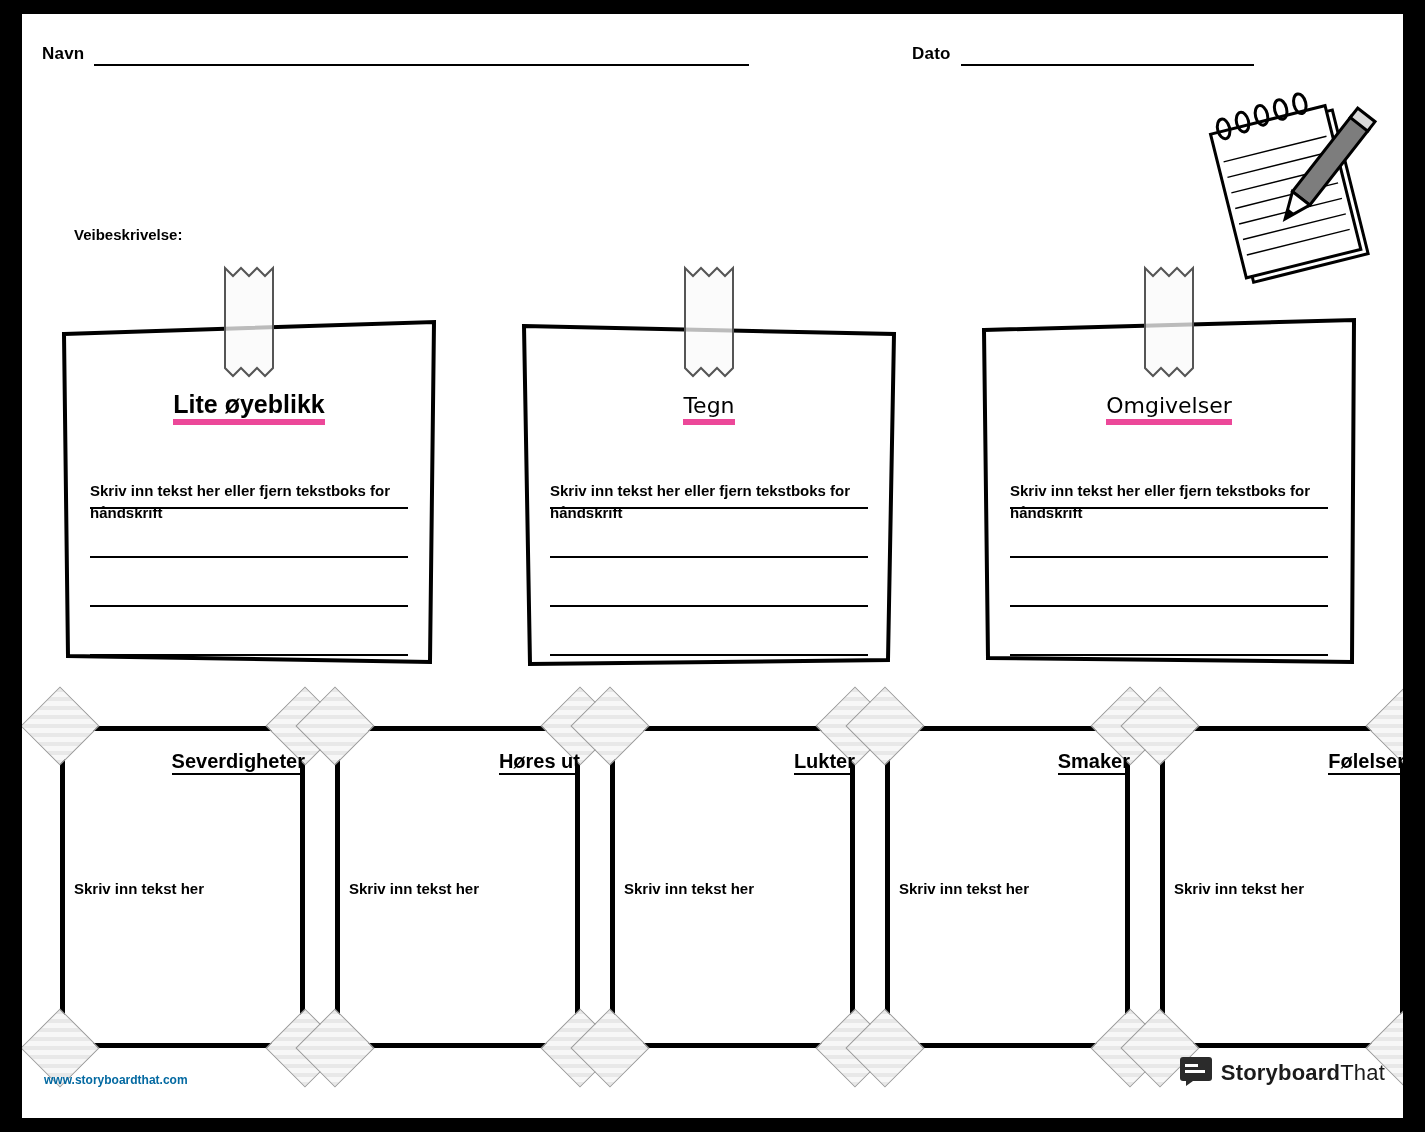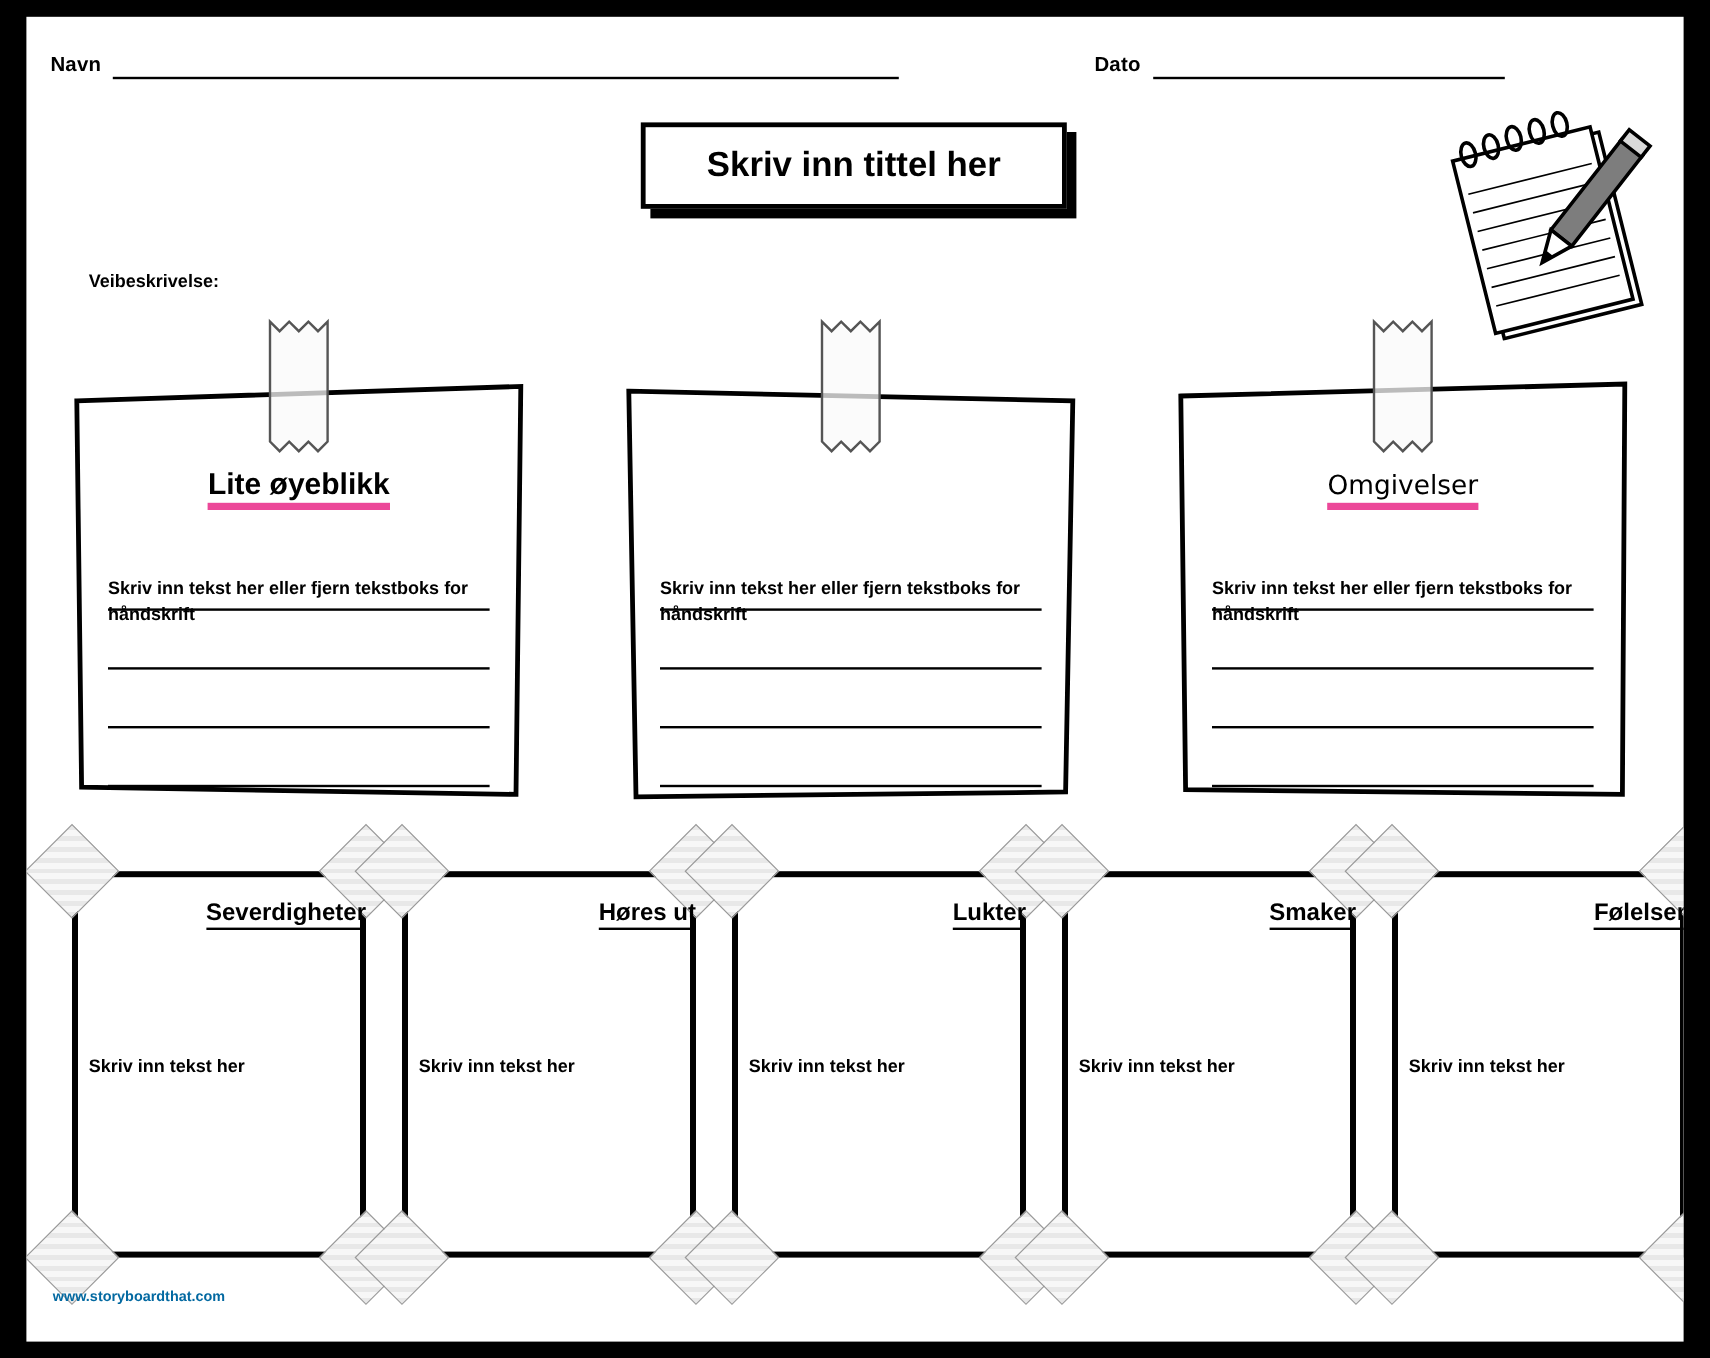--- a/index.html
+++ b/index.html
@@ -252,26 +252,20 @@
 
   <div class="hdr-field" id="navn-field">
     <span class="hdr-label">Navn</span>
     <span class="hdr-line"></span>
   </div>
   <div class="hdr-field" id="dato-field">
     <span class="hdr-label">Dato</span>
     <span class="hdr-line"></span>
   </div>
 
-  <div class="title-wrap">
-    <div class="title-shadow"></div>
-    <div class="title-box">
-      <span class="title-text">Skriv inn tittel her</span>
-    </div>
-  </div>
 
   <div class="notepad">
     <svg viewBox="0 0 190 200" width="190" height="200">
       <g transform="rotate(-14 95 100)">
         <rect x="34" y="38" width="118" height="148" fill="#fff" stroke="#000" stroke-width="3"></rect>
         <rect x="28" y="32" width="118" height="148" fill="#fff" stroke="#000" stroke-width="3"></rect>
         <g stroke="#000" stroke-width="1.4">
           <line x1="34" y1="62" x2="140" y2="62"></line>
           <line x1="34" y1="78" x2="140" y2="78"></line>
           <line x1="34" y1="94" x2="140" y2="94"></line>
@@ -320,20 +314,21 @@
 
   <div class="topcard" id="topcard-1">
     <svg class="paper" viewBox="0 0 378 355" preserveAspectRatio="none">
       <path d="M4 14 L374 22 L368 348 L10 352 Z" fill="#fff" stroke="#000" stroke-width="4"></path>
     </svg>
     <div class="tape-top">
       <svg viewBox="0 0 60 120" width="60" height="120">
         <path d="M6 4 L14 12 L22 4 L30 12 L38 4 L46 12 L54 4 L54 104 L46 112 L38 104 L30 112 L22 104 L14 112 L6 104 Z" fill="#fafafa" fill-opacity="0.75" stroke="#555" stroke-width="2"></path>
       </svg>
     </div>
+    <div class="topcard-head hand"><span>Tegn</span></div>
     <div class="topcard-lines">
       <div class="ln"></div>
         <div class="ln"></div>
         <div class="ln"></div>
         <div class="ln"></div>
     </div>
     <div class="topcard-body">Skriv inn tekst her eller fjern tekstboks for håndskrift</div>
   </div>
 
   <div class="topcard" id="topcard-2">
@@ -399,14 +394,25 @@
     <div class="sense-box"></div>
     <div class="corner tl"></div>
     <div class="corner tr"></div>
     <div class="corner bl"></div>
     <div class="corner br"></div>
     <div class="sense-title"><span>Følelser</span></div>
     <div class="sense-body">Skriv inn tekst her</div>
   </div>
 
   <div class="footer-url">www.storyboardthat.com</div>
+  <div class="brand">
+    <span>
+      <svg viewBox="0 0 34 30" width="34" height="30">
+        <rect x="1" y="1" width="32" height="24" rx="3" fill="#2b2b2b"></rect>
+        <polygon points="7,25 7,30 14,25" fill="#2b2b2b"></polygon>
+        <rect x="6" y="8" width="13" height="3" fill="#fff"></rect>
+        <rect x="6" y="14" width="20" height="3" fill="#fff"></rect>
+      </svg>
+    </span>
+    <span class="brand-text"><b>Storyboard</b><span>That</span></span>
+  </div>
 
 </div>
 
 </body></html>

